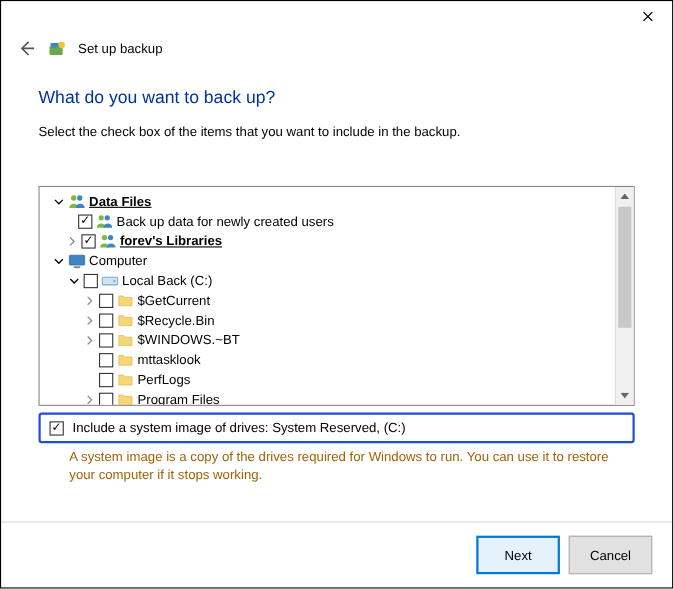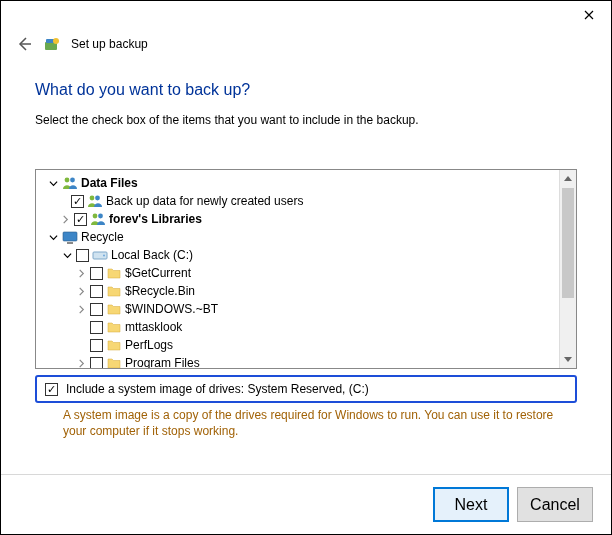--- a/index.html
+++ b/index.html
@@ -124,21 +124,21 @@
     font-size: 11px;
     line-height: 1;
     color: #000;
   }
   .node-icon {
     width: 16px; height: 16px;
     display:flex; align-items:center; justify-content:center;
     flex-shrink: 0;
   }
   .node-label { font-size: 12px; }
-  .bold { font-weight: 600; }
+  .bold { font-weight: 600; text-decoration: underline; }
   .highlight-box {
     border: 2px solid #1d4ed8;
     border-radius: 3px;
     padding: 5px 8px;
     margin-top: 6px;
     display: flex;
     align-items: center;
     gap: 8px;
   }
   .desc {
@@ -152,21 +152,21 @@
     padding: 12px 18px;
     display: flex;
     justify-content: flex-end;
     gap: 8px;
   }
   .btn {
     min-width: 76px;
     height: 35px;
     border: 1px solid #adadad;
     background: #e1e1e1;
-    font-size: 16px;
+    font-size: 12px;
     padding: 12px 12px;
     cursor: pointer;
     display:flex; align-items:center; justify-content:center;
   }
   .btn.primary {
     border: 2px solid #0078d7;
     background: #e5f1fb;
   }
   
   .folder-icon svg { width:14px; height:12px; }
@@ -268,21 +268,21 @@
               <svg width="9" height="9" viewBox="0 0 10 10">
                 <path d="M1 3 L5 7 L9 3" fill="none" stroke="#000" stroke-width="1.3"></path>
               </svg>
             </span>
           <span class="node-icon monitor-icon">
               <svg viewBox="0 0 16 13">
                 <rect x="1" y="1" width="14" height="9" rx="1" fill="#3d85c6" stroke="#2a5d8a" stroke-width="0.6"></rect>
                 <rect x="5" y="11" width="6" height="2" fill="#888"></rect>
               </svg>
             </span>
-          <span class="node-label">Recycle</span>
+          <span class="node-label">Computer</span>
         </div>
 
         <div class="tree-row">
           <span class="indent" style="width:18px"></span>
           <span class="chev">
               <svg width="9" height="9" viewBox="0 0 10 10">
                 <path d="M1 3 L5 7 L9 3" fill="none" stroke="#000" stroke-width="1.3"></path>
               </svg>
             </span>
           <span class="cb"></span>

